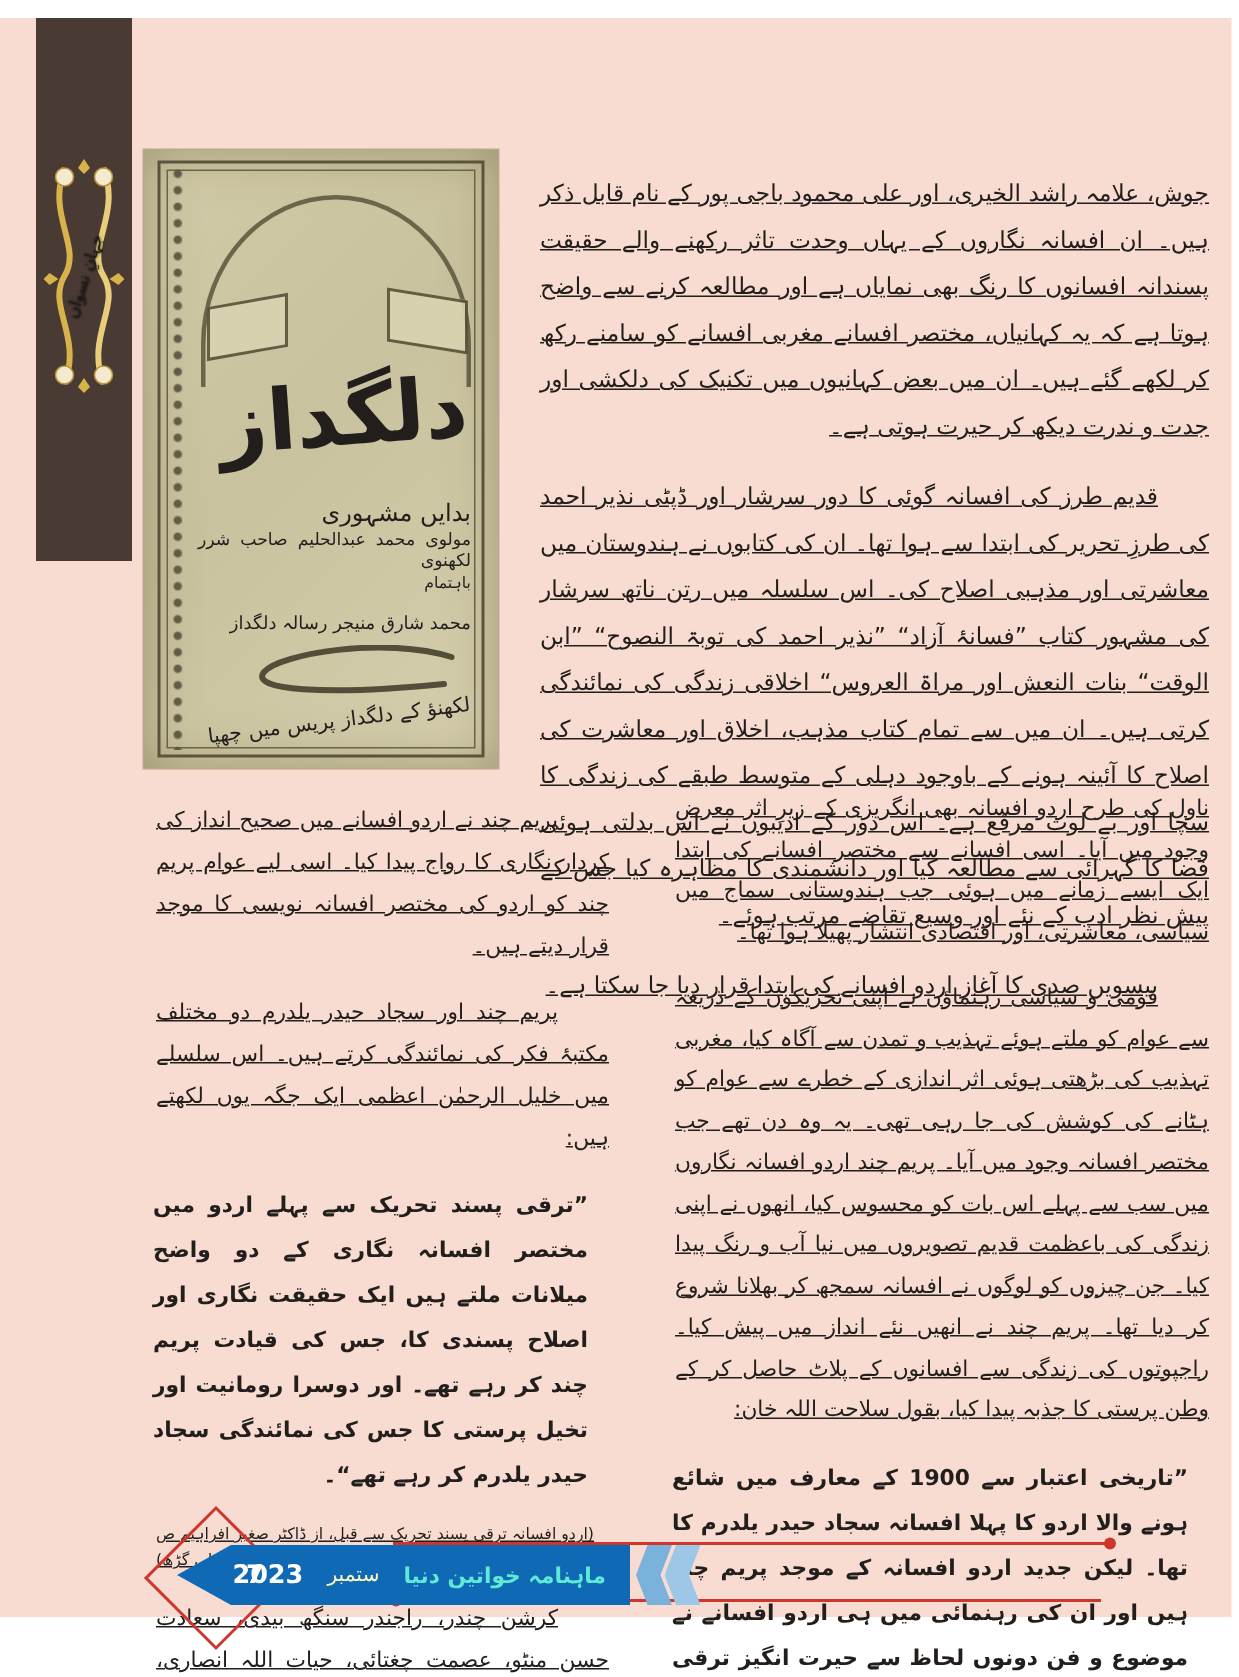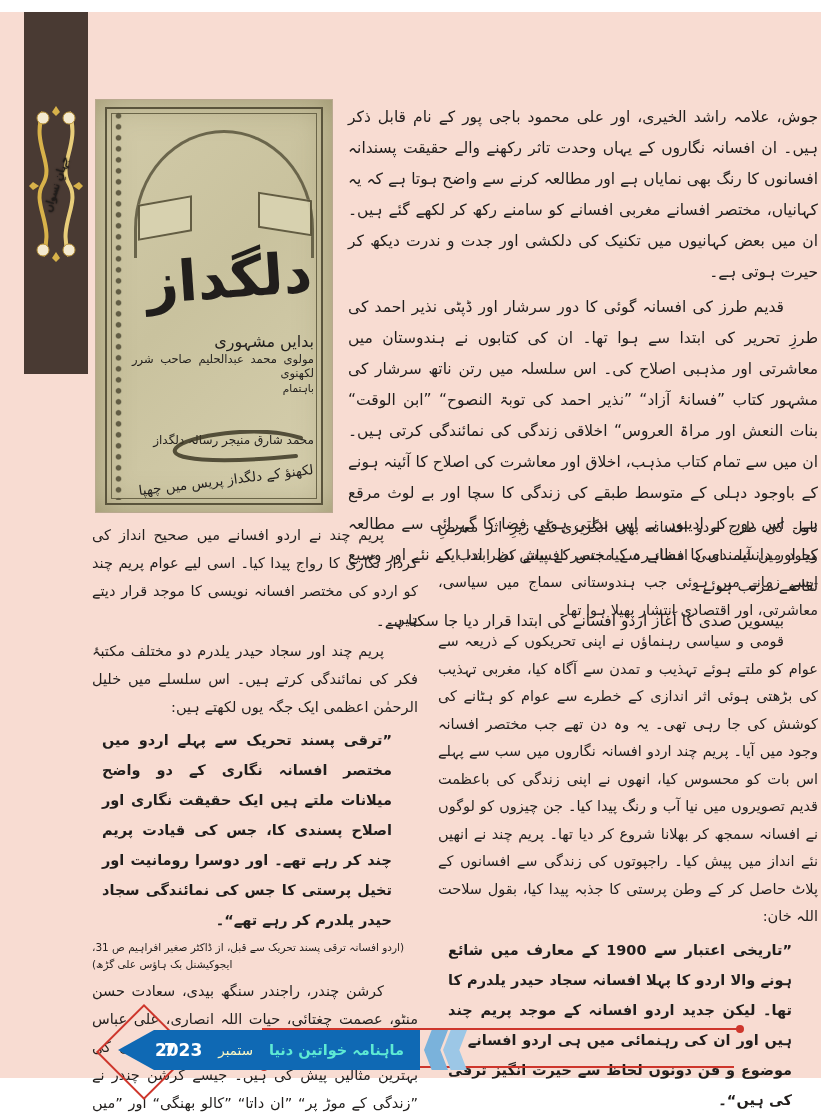--- a/index.html
+++ b/index.html
@@ -40,26 +40,26 @@
   .ribbon-r{right:20px;top:96px;transform:skewY(9deg);}
   .cover-title{
     position:absolute;left:34px;right:20px;top:146px;text-align:center;
     font-weight:bold;font-size:56px;color:#3e3926;transform:rotate(-4deg);
     letter-spacing:2px;
   }
   .cover-line{position:absolute;left:36px;right:18px;text-align:center;color:#44402c;}
   .cl1{top:232px;font-size:16px;}
   .cl2{top:252px;font-size:11.5px;}
   .cl3{top:282px;font-size:10.5px;}
-  .cl4{top:308px;font-size:12px;margin-top:25px;}
+  .cl4{top:308px;font-size:12px;}
   .cover-swoosh{position:absolute;left:60px;top:330px;width:150px;height:42px;opacity:.85;}
   .cl5{top:372px;font-size:13.5px;transform:rotate(-7deg);color:#3e3926;}
   
   .urdu{direction:rtl;text-align:justify;color:#211e1c;}
-  .urdu p{margin:4px;}
+  .urdu p{margin:16px;text-decoration:underline;}
   .indent{text-indent:34px;}
   .top-text{position:absolute;left:344px;top:86px;width:478px;font-size:15.5px;line-height:31px;}
   .top-text p{margin-bottom:1px;}
   .col-left{position:absolute;left:88px;top:505px;width:334px;font-size:14.5px;line-height:28px;}
   .col-right{position:absolute;left:434px;top:498px;width:388px;font-size:14.5px;line-height:27.5px;}
   blockquote.urdu-quote{margin:4px 30px 2px 14px;line-height:30px;font-weight:bold;}
   .footnote{font-size:10.5px;line-height:17px;text-align:left;}
   .footnote-year{font-size:12px;direction:ltr;text-align:center;margin-left:120px;}
   
   .footer{position:absolute;left:0;top:1008px;width:826px;height:72px;}

